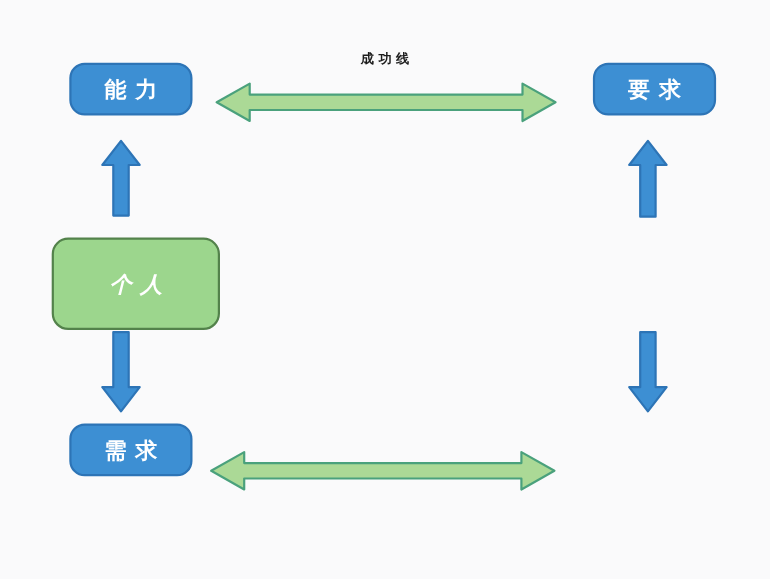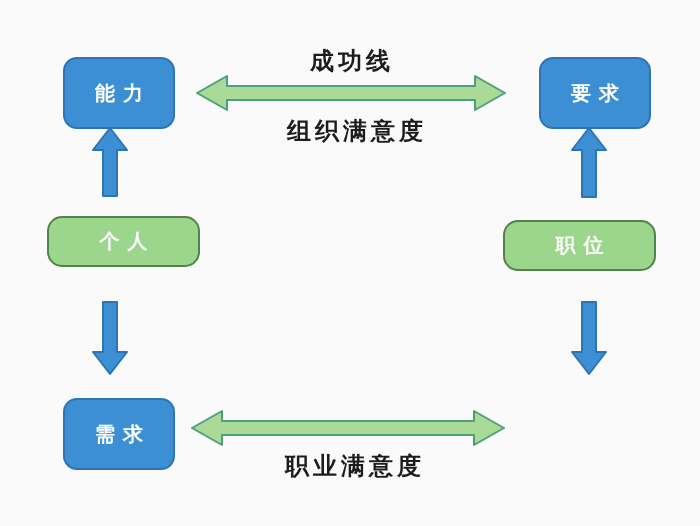--- a/index.html
+++ b/index.html
@@ -39,36 +39,37 @@
     justify-content: center;
     color: #ffffff;
     font-size: 20px;
     font-weight: 600;
     letter-spacing: 8px;
     text-indent: 8px;
     border-radius: 14px;
   }
   .node.blue {
     width: 112px;
-    height: 72px;
+    height: 48px;
     background: var(--blue-fill);
     border: 2px solid var(--blue-border);
   }
   .node.green {
     width: 153px;
-    height: 51px;
+    height: 84px;
     background: var(--green-fill);
     border: 2px solid var(--green-border);
     border-radius: 15px;
+    font-style: italic;
   }
   .arrow-label {
     position: absolute;
     width: 240px;
     text-align: center;
-    font-size: 24px;
+    font-size: 12px;
     font-weight: 700;
     color: var(--label-color, #1c1c1c);
     letter-spacing: 4px;
     text-indent: 4px;
   }
 </style>
 </head>
 <body>
 
 <div id="canvas">
@@ -83,25 +84,22 @@
     <polygon class="arrow-green" points="197,93 227,76 227,86 475,86 475,76 505,93 475,110 475,100 227,100 227,110"></polygon>
     <polygon class="arrow-green" points="192,428 222,411 222,421 474,421 474,411 504,428 474,445 474,435 222,435 222,445"></polygon>
   </svg>
 
   <div class="node blue" style="left:63px; top:57px;">能力</div>
 
   <div class="node blue" style="left:539px; top:57px;">要求</div>
 
   <div class="node green" style="left:47px; top:216px;">个人</div>
 
-  <div class="node green" style="left:503px; top:220px;">职位</div>
 
-  <div class="node blue" style="left:63px; top:398px;">需求</div>
+  <div class="node blue" style="left:63px; top:385px;">需求</div>
 
 
   <div class="arrow-label" style="left:230px; top:45px;">成功线</div>
 
-  <div class="arrow-label" style="left:235px; top:115px;">组织满意度</div>
 
 
-  <div class="arrow-label" style="left:233px; top:450px;">职业满意度</div>
 
 </div>
 
 </body></html>

